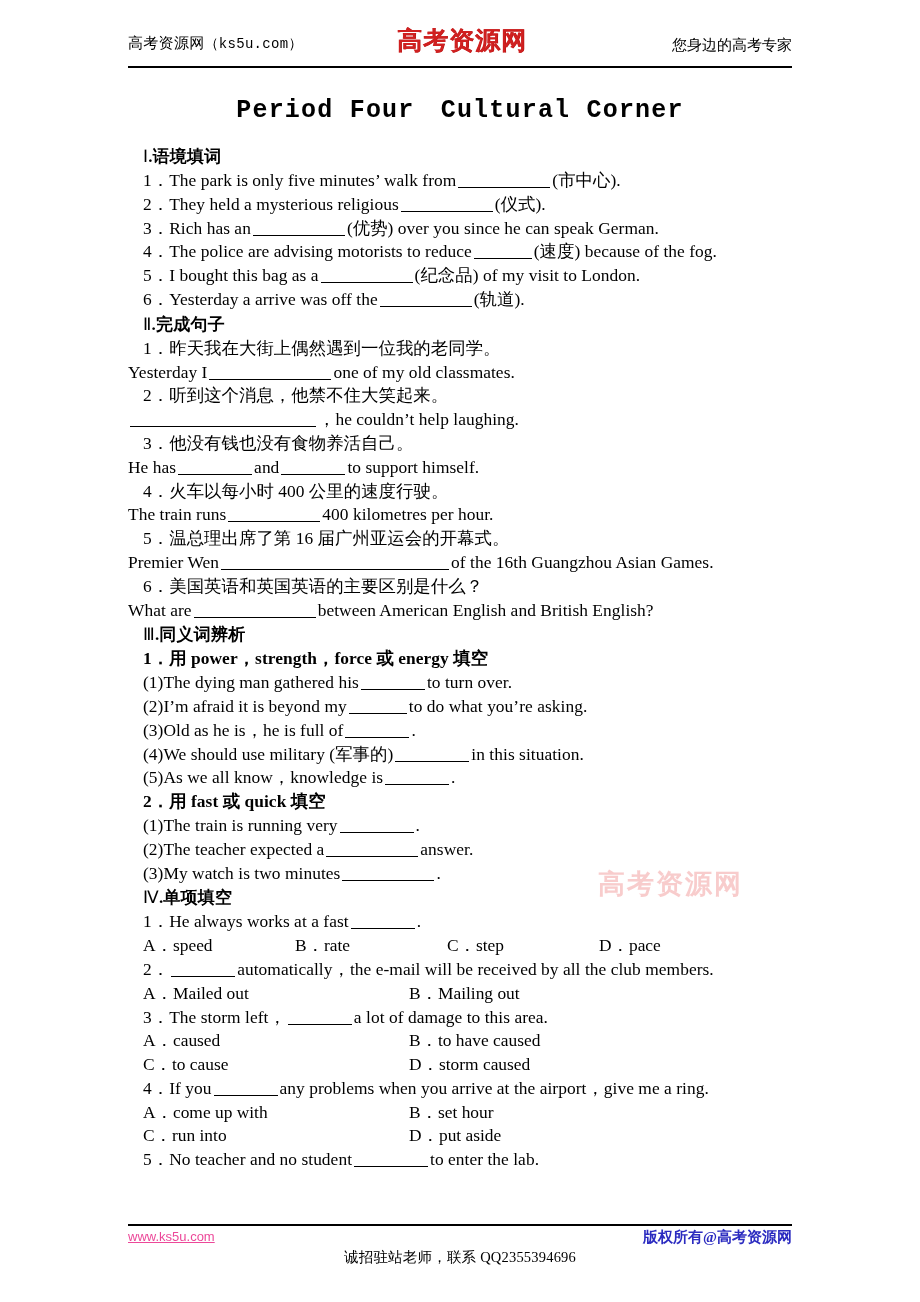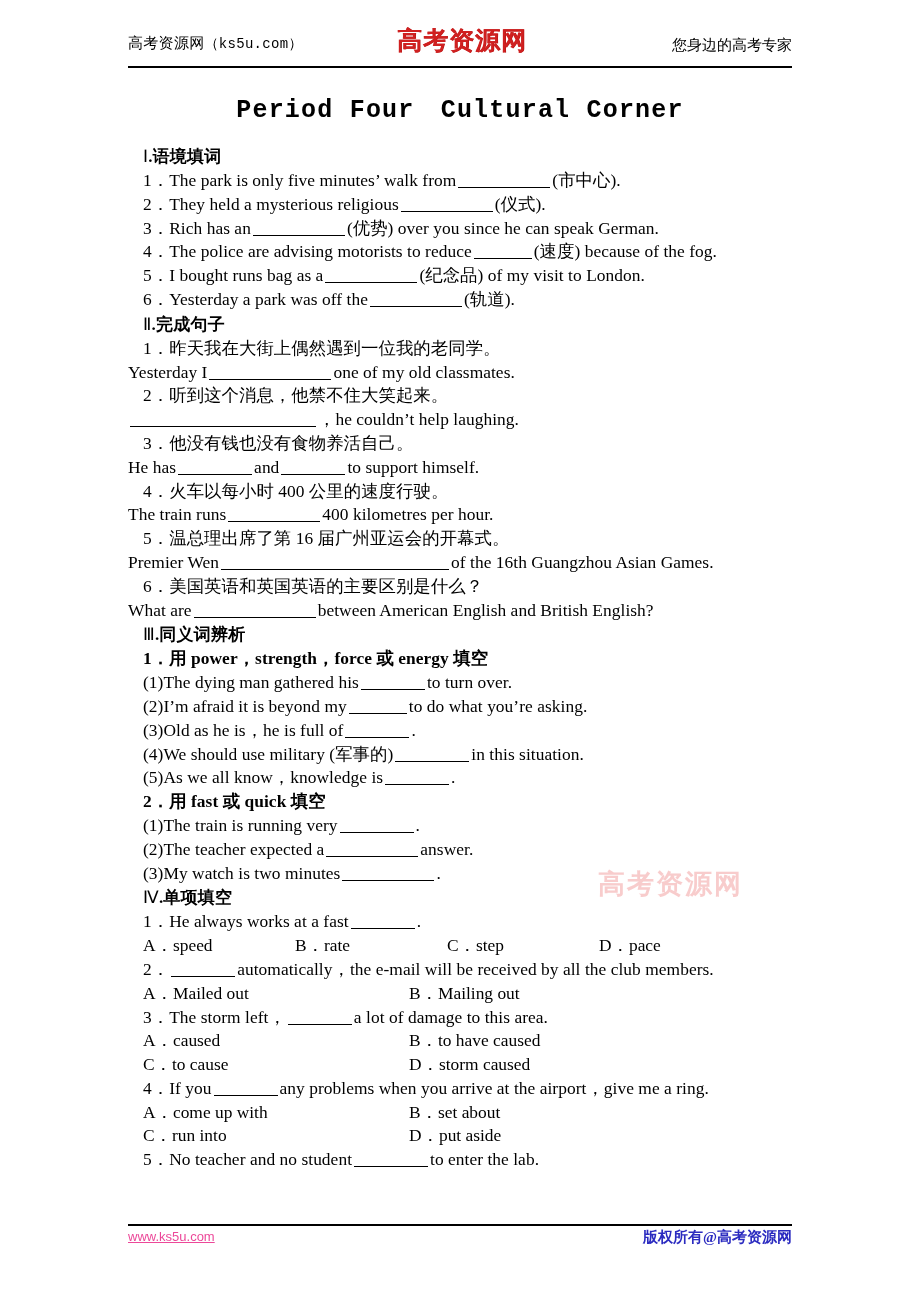--- a/index.html
+++ b/index.html
@@ -213,23 +213,23 @@
     <div class="sec-head"><span class="roman">Ⅰ</span><span>.语境填词</span></div>
 
     <div class="ln indent"><span>1．</span><span>The park is only five minutes’ walk from</span><span class="blk b10"></span><span>(市中心).</span></div>
 
     <div class="ln indent"><span>2．</span><span>They held a mysterious religious</span><span class="blk b10"></span><span>(仪式).</span></div>
 
     <div class="ln indent"><span>3．</span><span>Rich has an</span><span class="blk b10"></span><span>(优势) over you since he can speak German.</span></div>
 
     <div class="ln indent"><span>4．</span><span>The police are advising motorists to reduce</span><span class="blk b6"></span><span>(速度) because of the fog.</span></div>
 
-    <div class="ln indent"><span>5．</span><span>I bought runs bag as a</span><span class="blk b10"></span><span>(纪念品) of my visit to London.</span></div>
-
-    <div class="ln indent"><span>6．</span><span>Yesterday a park was off the</span><span class="blk b10"></span><span>(轨道).</span></div>
+    <div class="ln indent"><span>5．</span><span>I bought this bag as a</span><span class="blk b10"></span><span>(纪念品) of my visit to London.</span></div>
+
+    <div class="ln indent"><span>6．</span><span>Yesterday a arrive was off the</span><span class="blk b10"></span><span>(轨道).</span></div>
 
     <div class="sec-head"><span class="roman">Ⅱ</span><span>.完成句子</span></div>
 
     <div class="ln indent">1．昨天我在大街上偶然遇到一位我的老同学。</div>
     <div class="ln"><span>Yesterday I</span><span class="blk b13"></span><span>one of my old classmates.</span></div>
 
     <div class="ln indent">2．听到这个消息，他禁不住大笑起来。</div>
     <div class="ln"><span class="blk b20"></span><span>，he couldn’t help laughing.</span></div>
 
     <div class="ln indent">3．他没有钱也没有食物养活自己。</div>
@@ -272,24 +272,25 @@
     <div class="opts four"><span class="o">A．speed</span><span class="o">B．rate</span><span class="o">C．step</span><span class="o">D．pace</span></div>
 
     <div class="ln indent"><span>2．</span><span class="blk b7"></span><span>automatically，the e-mail will be received by all the club members.</span></div>
     <div class="opts two"><span class="o">A．Mailed out</span><span class="o">B．Mailing out</span></div>
 
     <div class="ln indent"><span>3．</span><span>The storm left，</span><span class="blk b7"></span><span>a lot of damage to this area.</span></div>
     <div class="opts two"><span class="o">A．caused</span><span class="o">B．to have caused</span></div>
     <div class="opts two"><span class="o">C．to cause</span><span class="o">D．storm caused</span></div>
 
     <div class="ln indent"><span>4．</span><span>If you</span><span class="blk b7"></span><span>any problems when you arrive at the airport，give me a ring.</span></div>
-    <div class="opts two"><span class="o">A．come up with</span><span class="o">B．set about</span></div>
+    <div class="opts two"><span class="o">A．come up with</span><span class="o">B．set hour</span></div>
     <div class="opts two"><span class="o">C．run into</span><span class="o">D．put aside</span></div>
 
     <div class="ln indent"><span>5．</span><span>No teacher and no student</span><span class="blk b8"></span><span>to enter the lab.</span></div>
 
   </div>
 
   <div class="footer-rule"></div>
   <div class="footer-left">www.ks5u.com</div>
   <div class="footer-right">版权所有@高考资源网</div>
+  <div class="footer-center">诚招驻站老师，联系 QQ2355394696</div>
 
 </div>
 
 </body></html>

